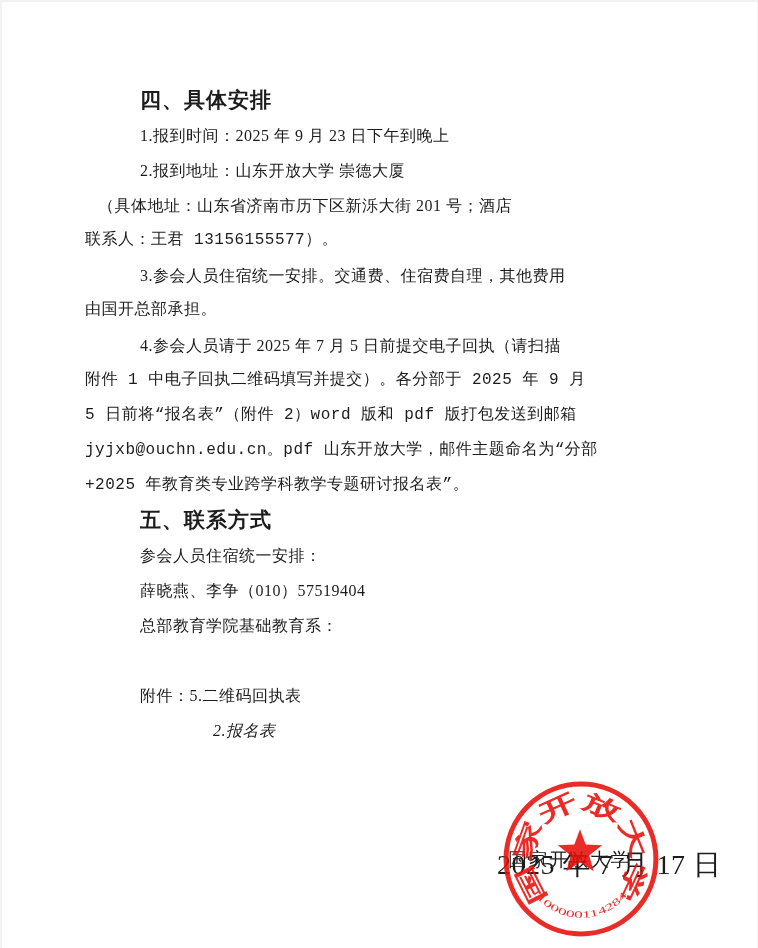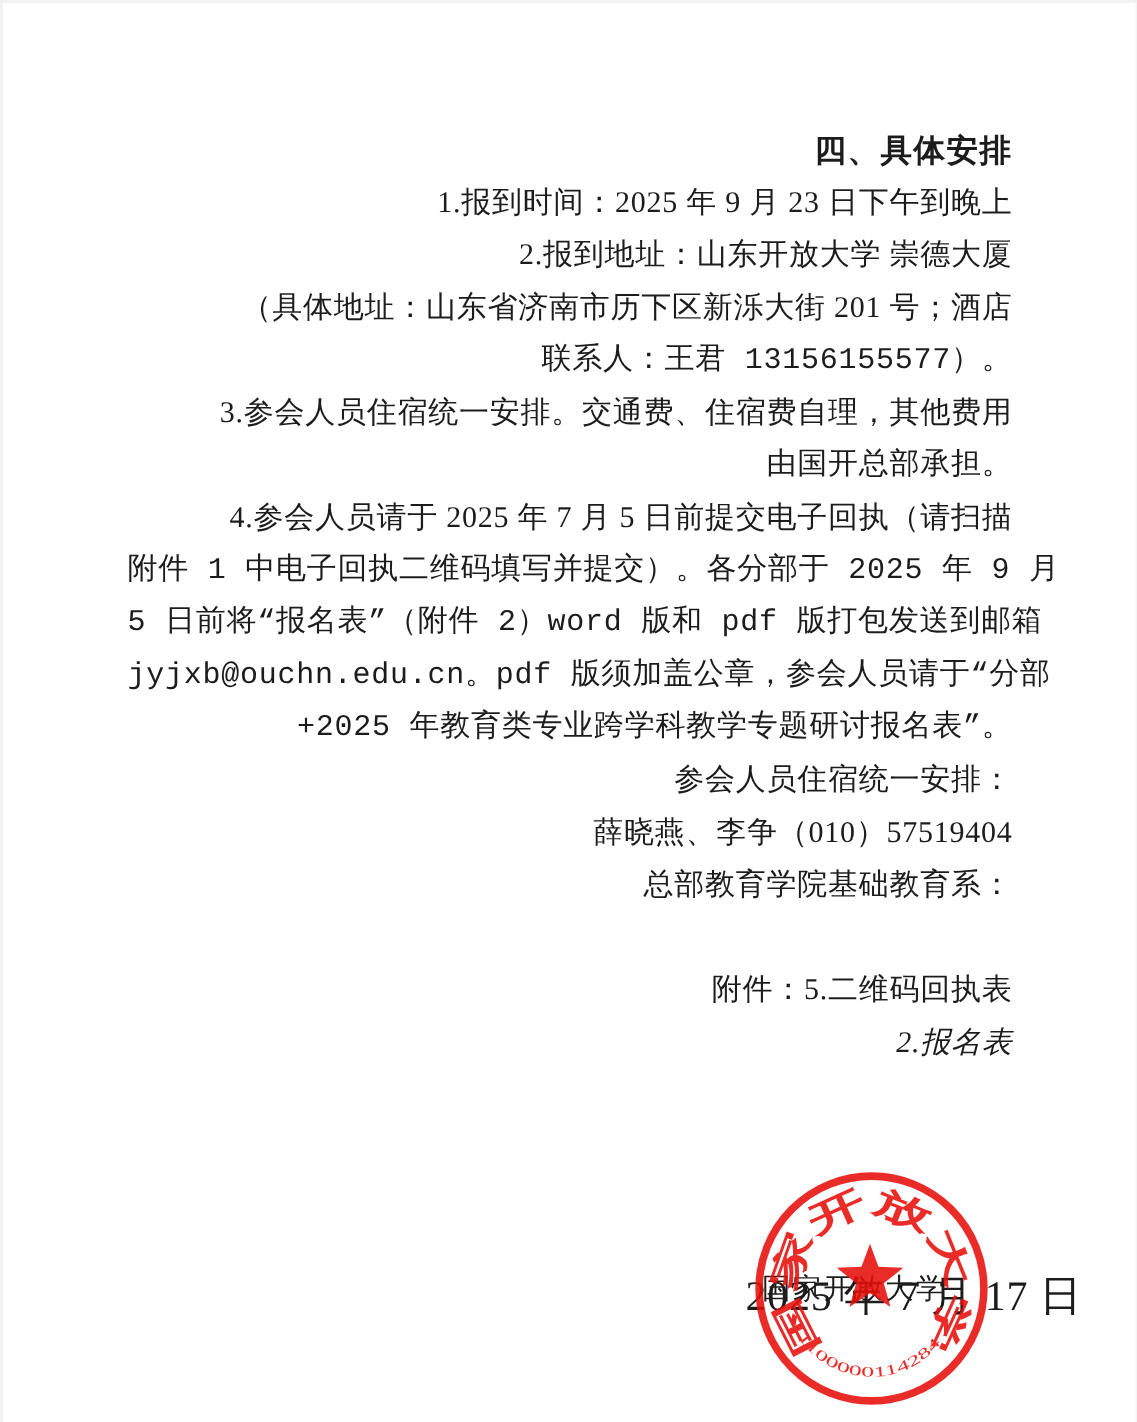--- a/index.html
+++ b/index.html
@@ -4,29 +4,28 @@
 <style>
   html,body{margin:0;padding:0;background:#ffffff;}
   .page{
     position:relative;
     width:758px;height:948px;
     background:#ffffff;
     overflow:hidden;
     font-family:"Liberation Serif","DejaVu Serif",serif;
     color:#1c1c1c;
     box-shadow:inset 2px 2px 0 #f2f2f2, inset -1px 0 0 #f5f5f5;
-    text-align:right;
   }
   .content{
     position:absolute;
     left:85px;top:83px;width:590px;
   }
   .line{
     height:35px;line-height:35px;
-    font-size:20px;
+    font-size:16px;
     white-space:nowrap;
     letter-spacing:0.5px;
   }
   .head{font-weight:700;font-size:21px;letter-spacing:1px;}
   .ind55{padding-left:55px;}
   .ind13{padding-left:13px;}
   .ind0{padding-left:0;font-family:Liberation Mono, monospace;}
   .ind128{padding-left:128px;font-style:italic;}
   .spacer{height:35px;}
   .sig-org{
@@ -53,22 +52,23 @@
     <div class="line head ind55">四、具体安排</div>
     <div class="line ind55">1.报到时间：2025 年 9 月 23 日下午到晚上</div>
     <div class="line ind55">2.报到地址：山东开放大学 崇德大厦</div>
     <div class="line ind13">（具体地址：山东省济南市历下区新泺大街 201 号；酒店</div>
     <div class="line ind0">联系人：王君 13156155577）。</div>
     <div class="line ind55">3.参会人员住宿统一安排。交通费、住宿费自理，其他费用</div>
     <div class="line ind0">由国开总部承担。</div>
     <div class="line ind55">4.参会人员请于 2025 年 7 月 5 日前提交电子回执（请扫描</div>
     <div class="line ind0">附件 1 中电子回执二维码填写并提交）。各分部于 2025 年 9 月</div>
     <div class="line ind0">5 日前将“报名表”（附件 2）word 版和 pdf 版打包发送到邮箱</div>
-    <div class="line ind0">jyjxb@ouchn.edu.cn。pdf 版须加盖公章，参会人员请于“分部</div>
+    <div class="line ind0">jyjxb@ouchn.edu.cn。pdf 山东开放大学，邮件主题命名为“分部</div>
     <div class="line ind0">+2025 年教育类专业跨学科教学专题研讨报名表”。</div>
+    <div class="line head ind55">五、联系方式</div>
     <div class="line ind55">参会人员住宿统一安排：</div>
     <div class="line ind55">薛晓燕、李争（010）57519404</div>
     <div class="line ind55">总部教育学院基础教育系：</div>
     <div class="spacer"></div>
     <div class="line ind55">附件：5.二维码回执表</div>
     <div class="line ind128">2.报名表</div>
   </div>
 
   <div class="sig-org">国家开放大学</div>
   <div class="sig-date">2025 年 7 月 17 日</div>

